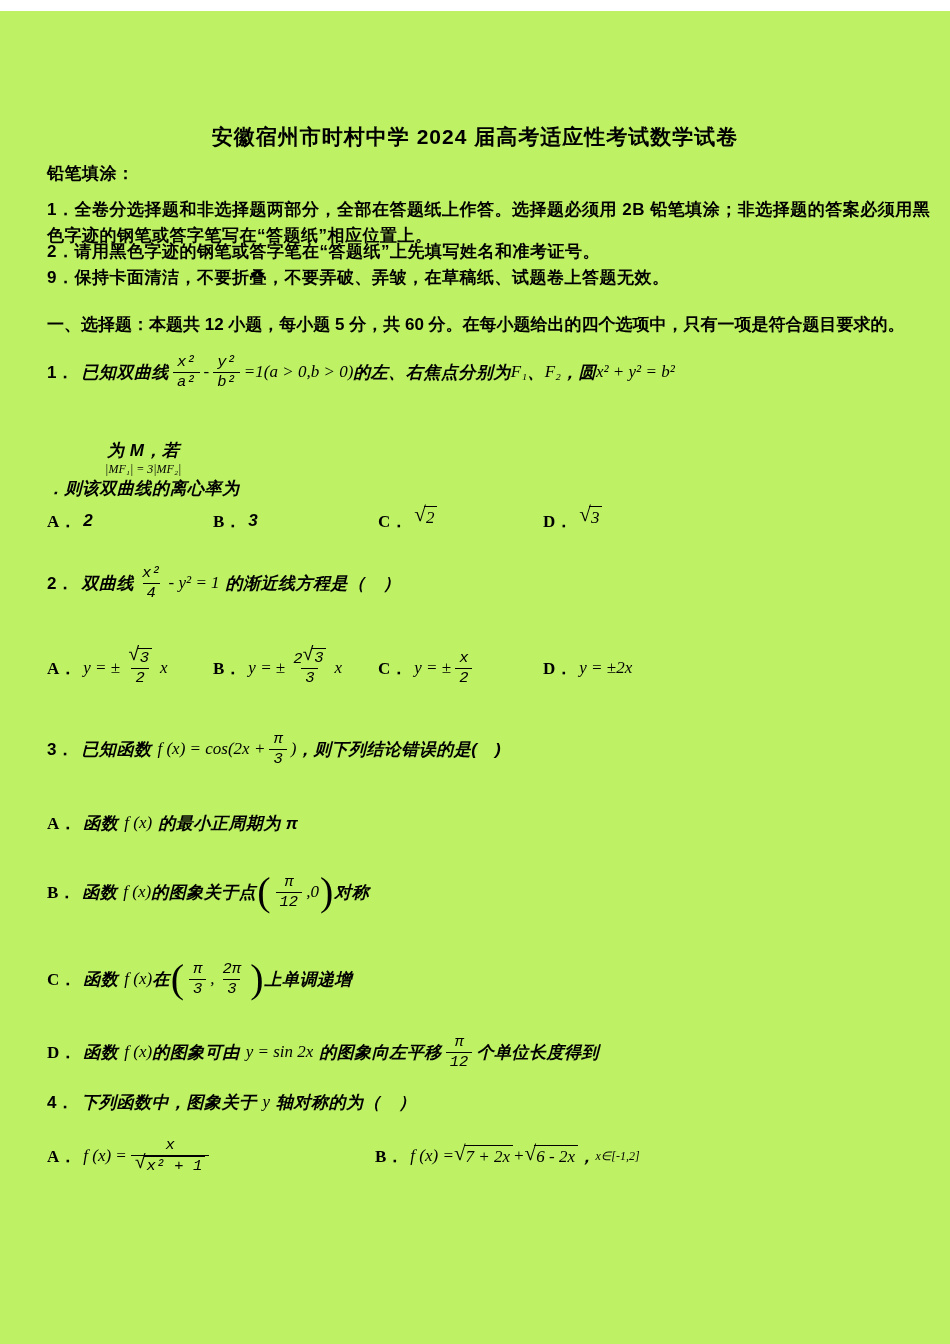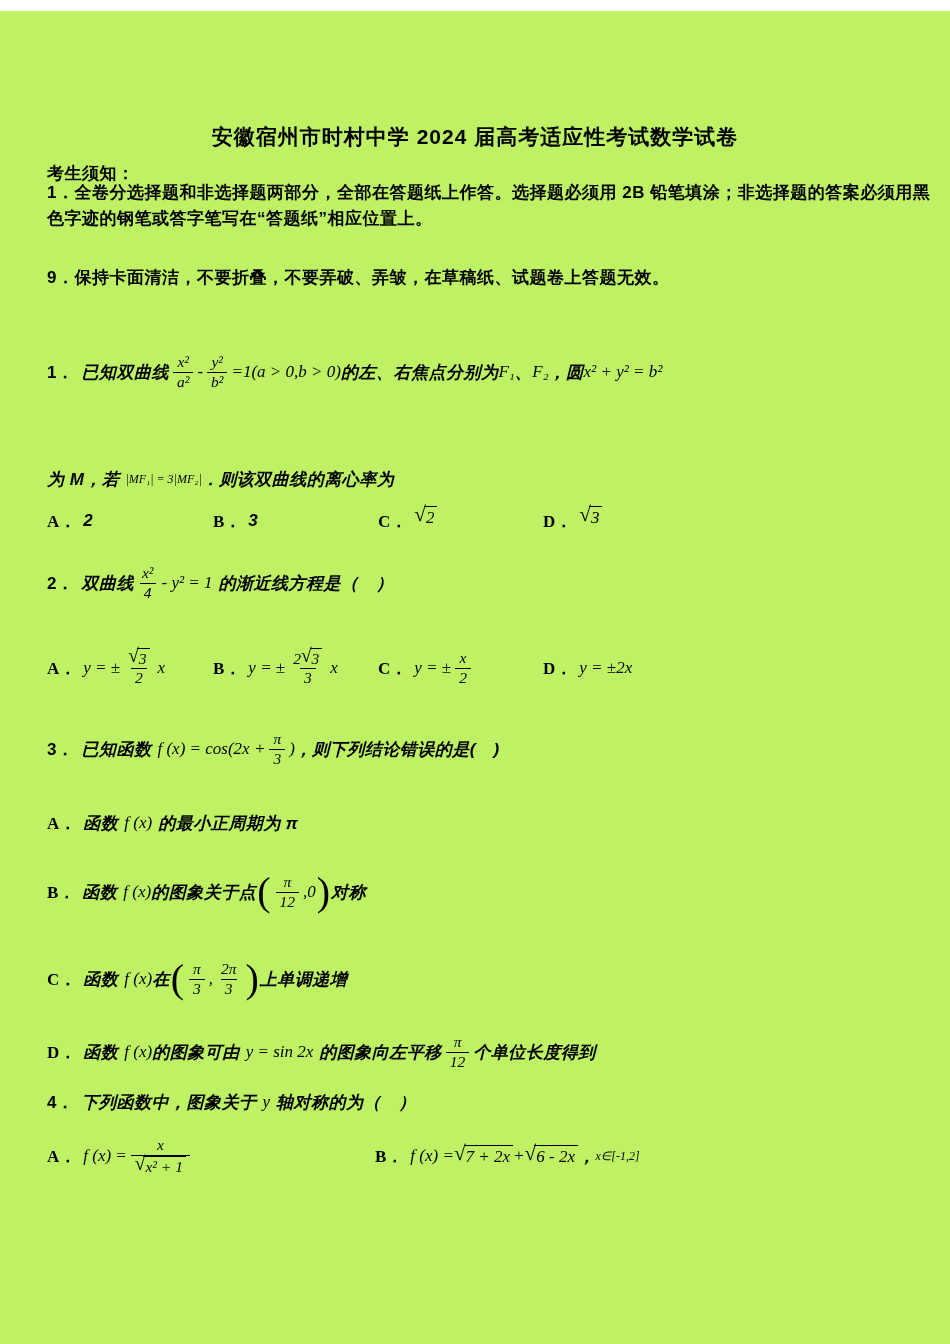--- a/index.html
+++ b/index.html
@@ -9,43 +9,45 @@
   .title{position:absolute;top:112px;left:0;width:100%;text-align:center;
          font-size:21px;font-weight:700;letter-spacing:1px;margin:0;}
   .bt{font-size:17px;font-weight:600;line-height:26px;letter-spacing:0.5px;}
   .row{position:absolute;display:flex;align-items:center;white-space:nowrap;}
   .ct{font-size:17px;font-weight:600;letter-spacing:0.5px;font-style:italic;}
   .m{font-family:"Liberation Serif",serif;font-style:italic;font-weight:400;
      font-size:17px;letter-spacing:0;}
   .olabel{font-family:"Liberation Serif",serif;font-style:normal;font-weight:700;
           font-size:17px;margin-right:7px;}
   .frac{display:inline-flex;flex-direction:column;align-items:center;justify-content:center;
-        font-family:Liberation Serif, serif;font-style:italic;font-weight:400;
+        font-family:Liberation Mono, monospace;font-style:italic;font-weight:400;
         font-size:15.5px;line-height:1.2;margin:0 4px;vertical-align:middle;}
   .frac .num{padding:0 4px;display:inline-flex;align-items:flex-end;justify-content:center;}
   .frac .den{border-top:1.3px solid #000;padding:0 4px;display:inline-flex;justify-content:center;}
   .sqrt{display:inline-flex;align-items:flex-start;font-style:italic;}
   .sqrt .sgn{font-style:normal;font-size:1.25em;line-height:1;transform:translateY(-0.08em);}
   .sqrt .rad{border-top:1.4px solid #000;line-height:1.15;margin-left:-2px;padding:1px 3px 0 2px;}
   .bp{font-family:"Liberation Serif",serif;font-style:normal;font-weight:300;
       font-size:250%;line-height:0.85;margin:0 1px;}
   .gap{display:inline-block;width:6px;}
   .num-label{font-weight:600;font-size:17px;margin-right:8px;letter-spacing:0;}
 </style>
 </head>
 <body>
 
 <div class="page">
 
   <h1 class="title">安徽宿州市时村中学 2024 届高考适应性考试数学试卷</h1>
 
-  <div class="abs bt" style="left:47px;top:150px;">考生须知：</div>
-  <div class="abs bt" style="left:47px;top:169px;width:885px;">1．全卷分选择题和非选择题两部分，全部在答题纸上作答。选择题必须用 2B 铅笔填涂；非选择题的答案必须用黑色字迹的钢笔或答字笔写在“答题纸”相应位置上。</div>
+  <div class="abs bt" style="left:47px;top:150px;">铅笔填涂：</div>
+  <div class="abs bt" style="left:47px;top:186px;width:885px;">1．全卷分选择题和非选择题两部分，全部在答题纸上作答。选择题必须用 2B 铅笔填涂；非选择题的答案必须用黑色字迹的钢笔或答字笔写在“答题纸”相应位置上。</div>
+  <div class="abs bt" style="left:47px;top:228px;">2．请用黑色字迹的钢笔或答字笔在“答题纸”上先填写姓名和准考证号。</div>
   <div class="abs bt" style="left:47px;top:254px;">9．保持卡面清洁，不要折叠，不要弄破、弄皱，在草稿纸、试题卷上答题无效。</div>
 
+  <div class="abs bt" style="left:47px;top:301px;width:890px;letter-spacing:0;">一、选择题：本题共 12 小题，每小题 5 分，共 60 分。在每小题给出的四个选项中，只有一项是符合题目要求的。</div>
 
   <div class="row" style="left:47px;top:330px;height:62px;">
     <span class="num-label">1．</span>
     <span class="ct">已知双曲线</span>
     <span class="frac">
       <span class="num">x²</span>
       <span class="den">a²</span>
     </span>
     <span class="m">-</span>
     <span class="frac">
@@ -55,21 +57,21 @@
     <span class="m">=1(a &gt; 0,b &gt; 0)</span>
     <span class="ct">的左、右焦点分别为</span>
     <span class="m">F₁</span>
     <span class="ct">、</span>
     <span class="m">F₂</span>
     <span class="ct">，圆</span>
     <span class="m">x² + y² = b²</span>
     <span class="gap"></span>
   </div>
 
-  <div class="row" style="left:47px;top:444px;height:48px;">
+  <div class="row" style="left:47px;top:428px;height:48px;flex-direction:column;">
     <span class="ct">为 M，若</span>
     <span class="gap"></span>
     <span class="m" style="font-size:12px;">|MF₁| = 3|MF₂|</span>
     <span class="ct">．则该双曲线的离心率为</span>
   </div>
 
   <div class="abs" style="left:0;top:488px;width:950px;height:44px;">
     <span class="row" style="left:47px;top:0;height:44px;">
       <span class="olabel">A．</span>
       <span class="ct">2</span>

